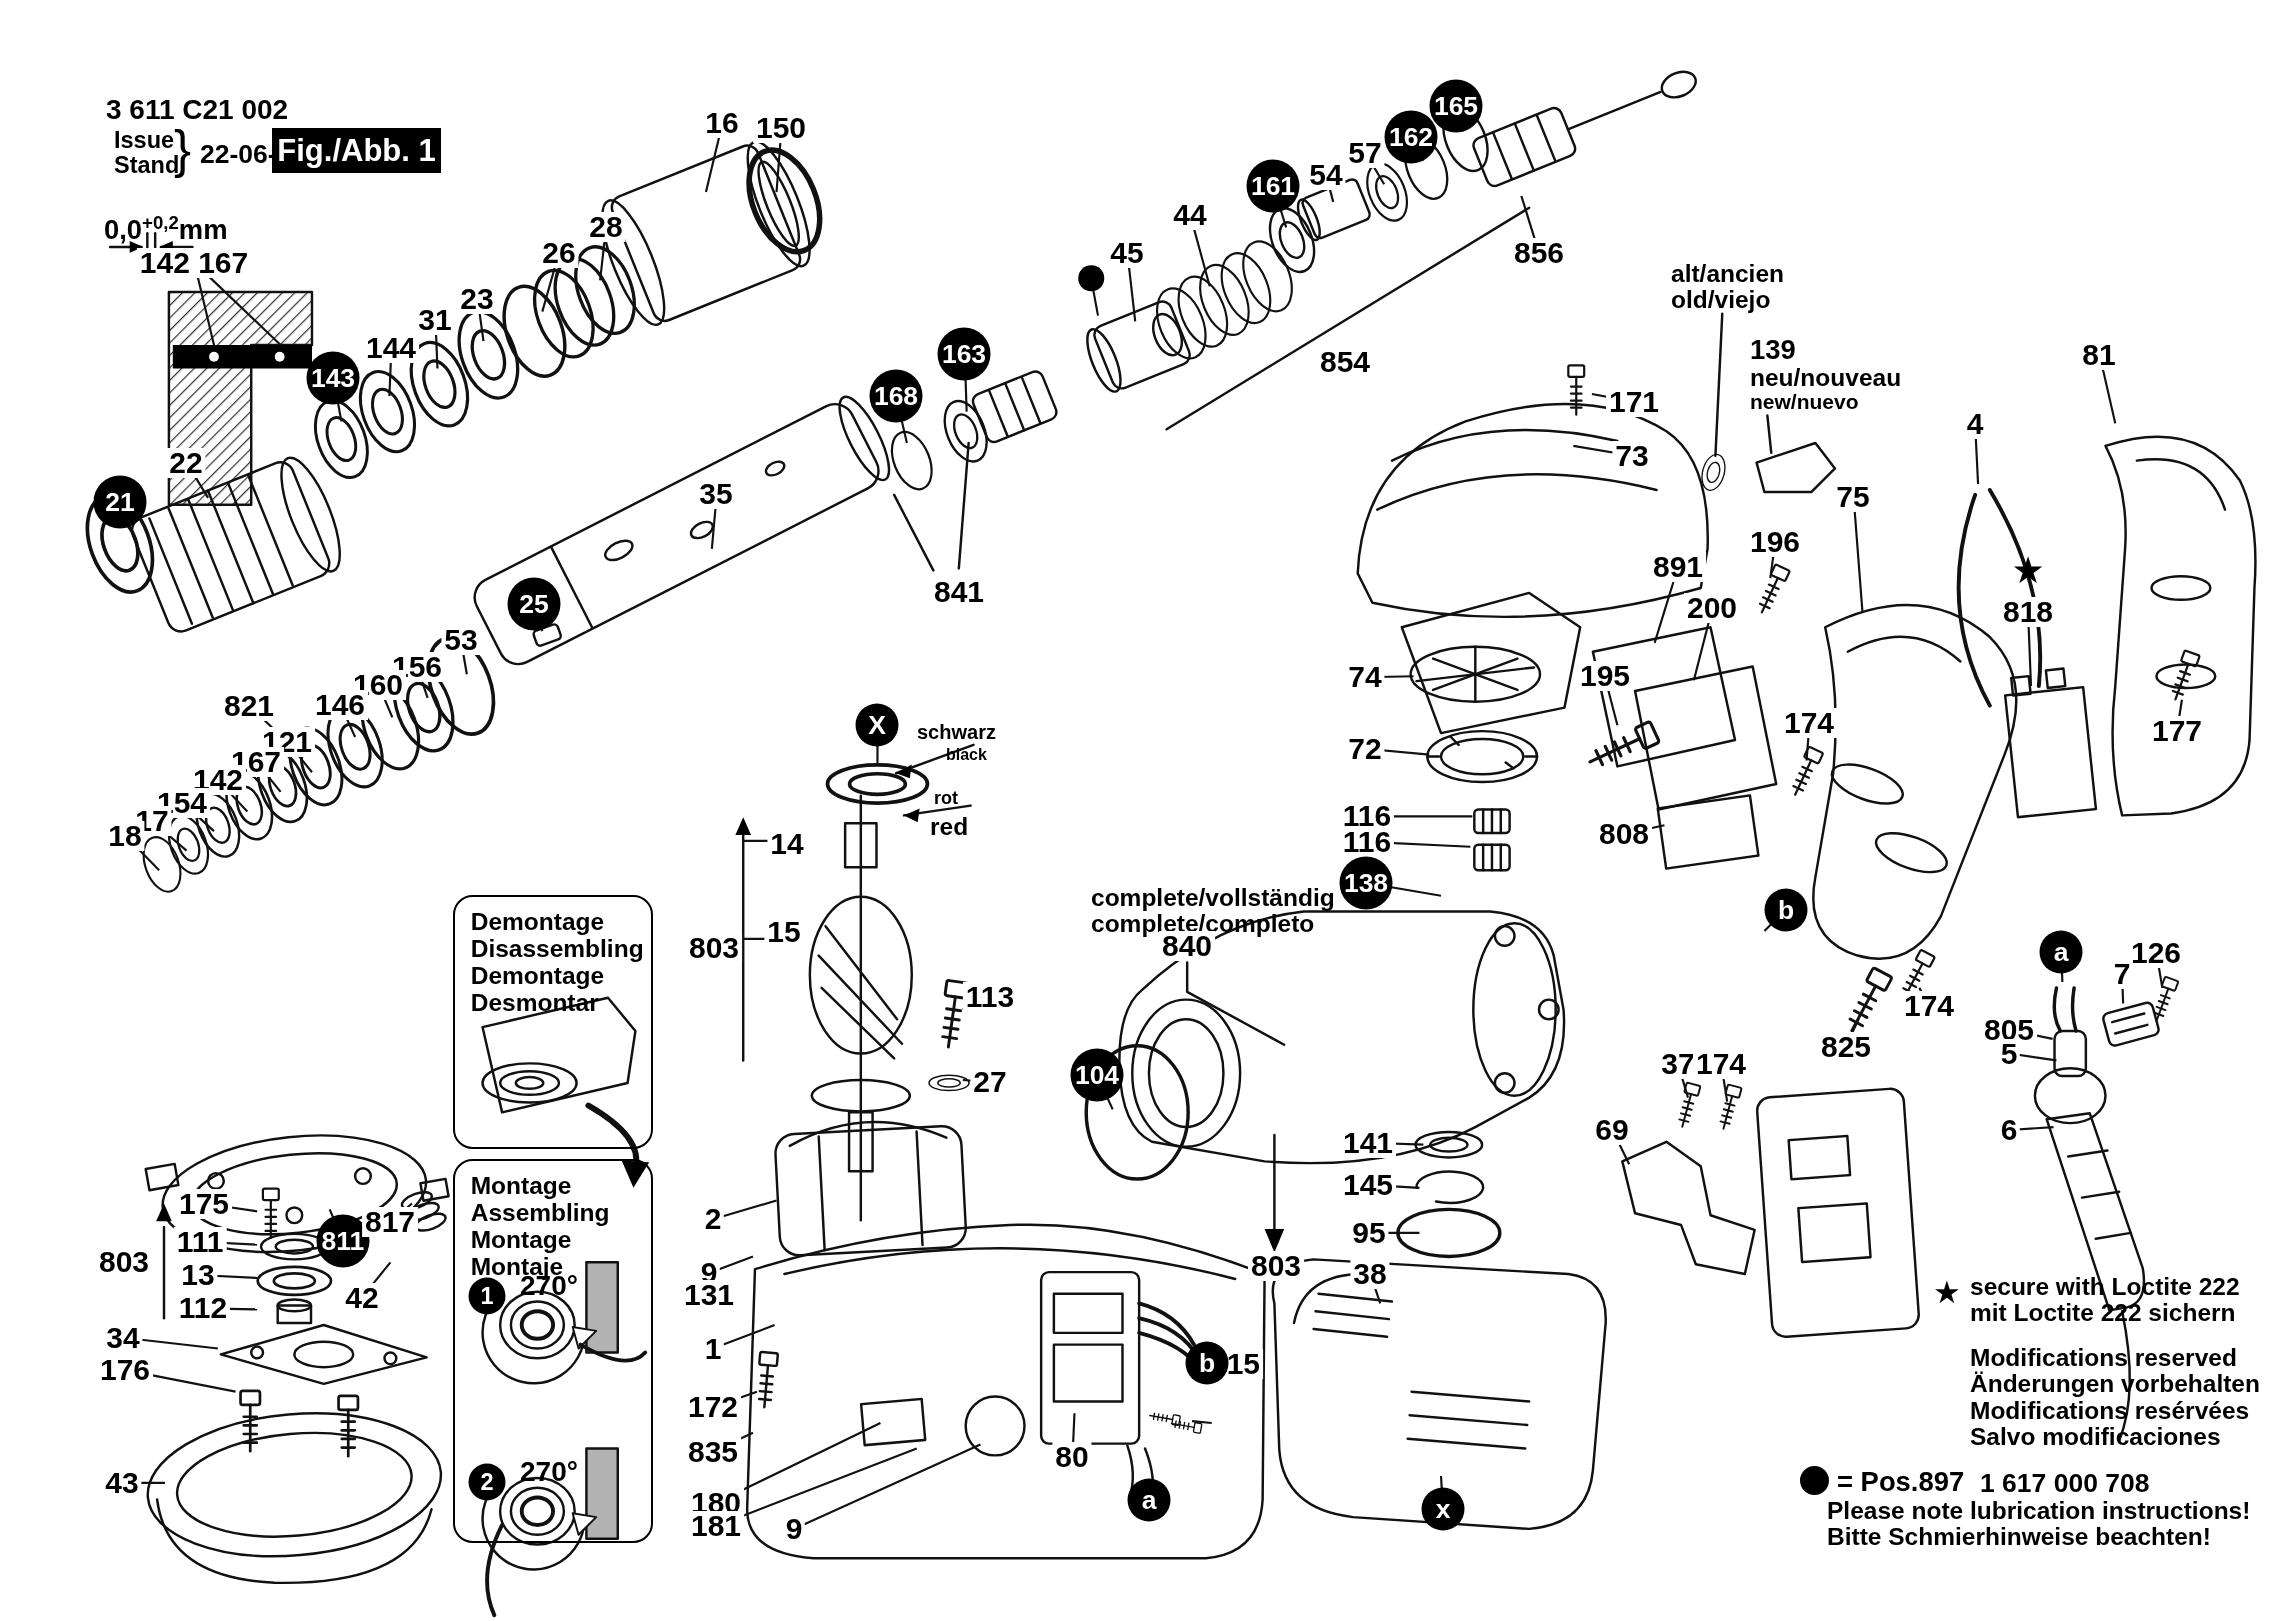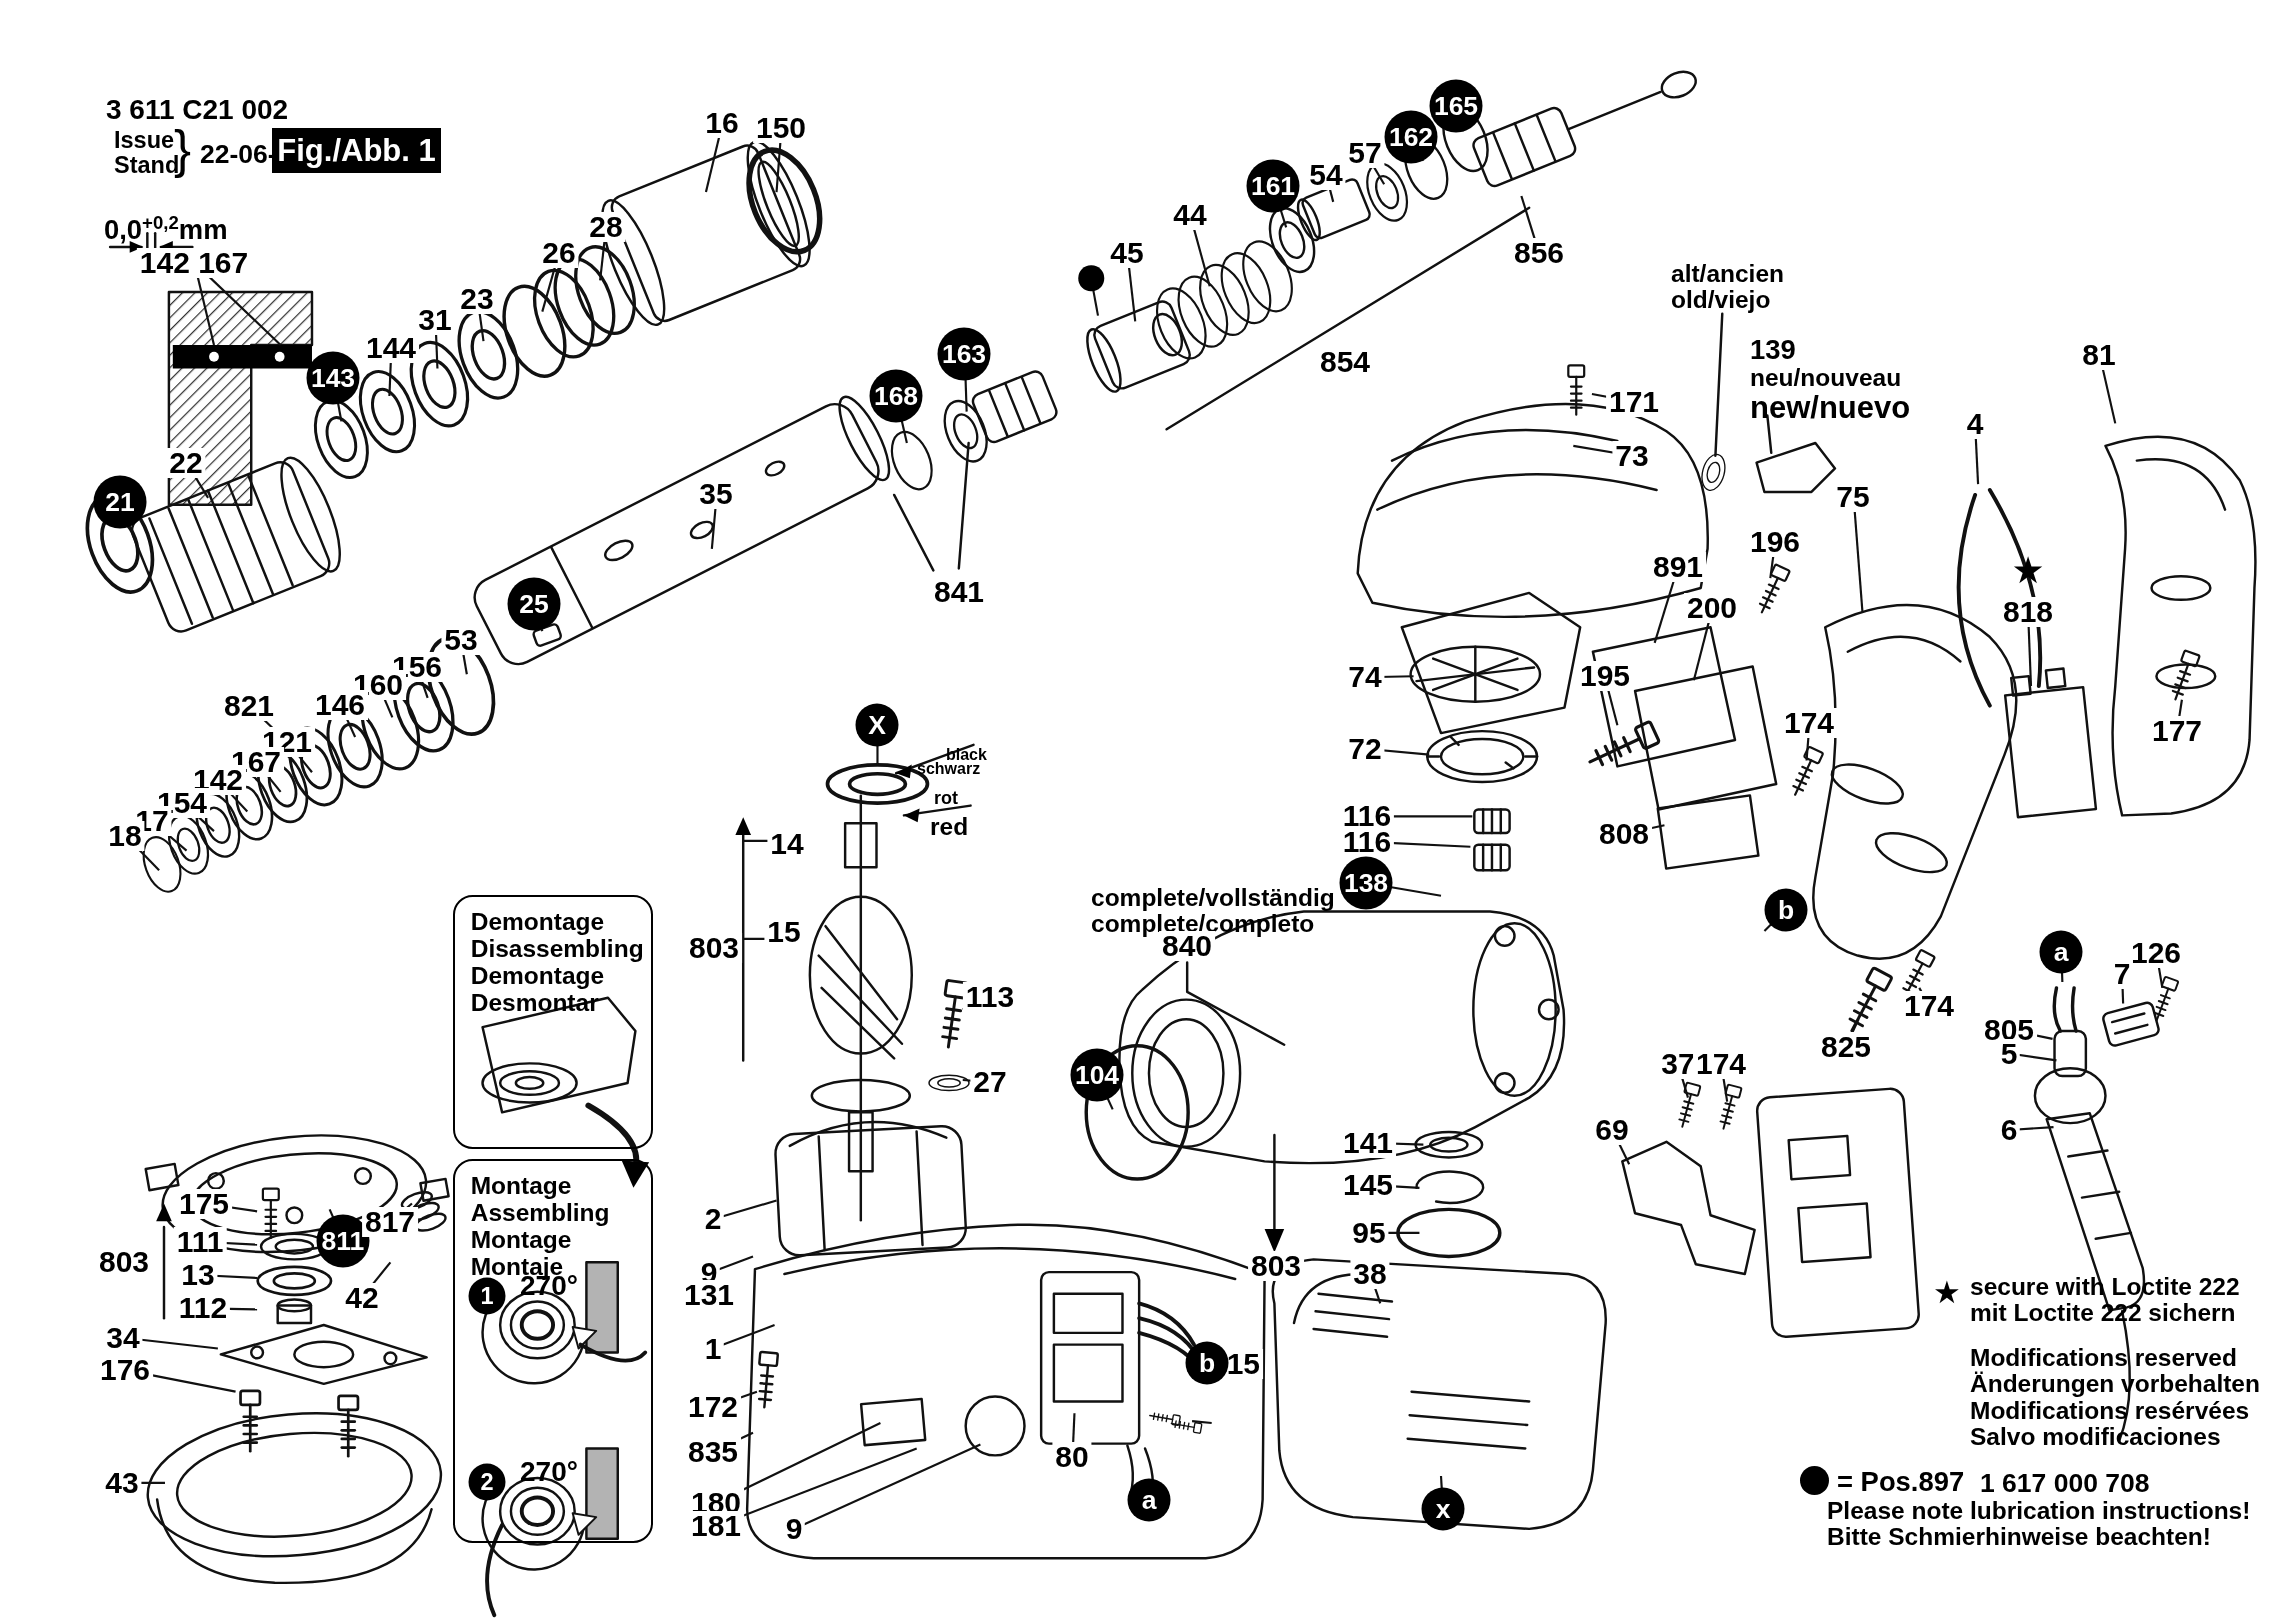--- a/index.html
+++ b/index.html
@@ -464,29 +464,29 @@
   <span>0,0</span><sup class="tol">+0,2</sup><span>mm</span>
 </div>
 
 <div class="tb fs25" style="left:1671px;top:261px">
   <div>alt/ancien</div>
   <div>old/viejo</div>
 </div>
 <div class="tb" style="left:1750px;top:335px">
   <div style="font-size:27.4px">139</div>
   <div style="font-size:24.5px">neu/nouveau</div>
-  <div style="font-size:31px">new/nuevo</div>
+  <div style="font-size:21px">new/nuevo</div>
 </div>
 
 <div class="tb fs25" style="left:1091px;top:885px">
   <div>complete/vollständig</div>
   <div>complete/completo</div>
 </div>
 
-<div class="tb" style="left:917px;top:760px;font-size:16px">schwarz</div>
+<div class="tb" style="left:917px;top:721px;font-size:20px">schwarz</div>
 <div class="tb" style="left:946px;top:746px;font-size:16px">black</div>
 <div class="tb" style="left:934px;top:788px;font-size:18px">rot</div>
 <div class="tb" style="left:930px;top:813px;font-size:24.5px">red</div>
 
 <span class="tb" style="left:1933px;top:1274px;font-size:31px">★</span>
 <div class="tb fs25" style="left:1970px;top:1274px">
   <div>secure with Loctite 222</div>
   <div>mit Loctite 222 sichern</div>
 </div>
 

